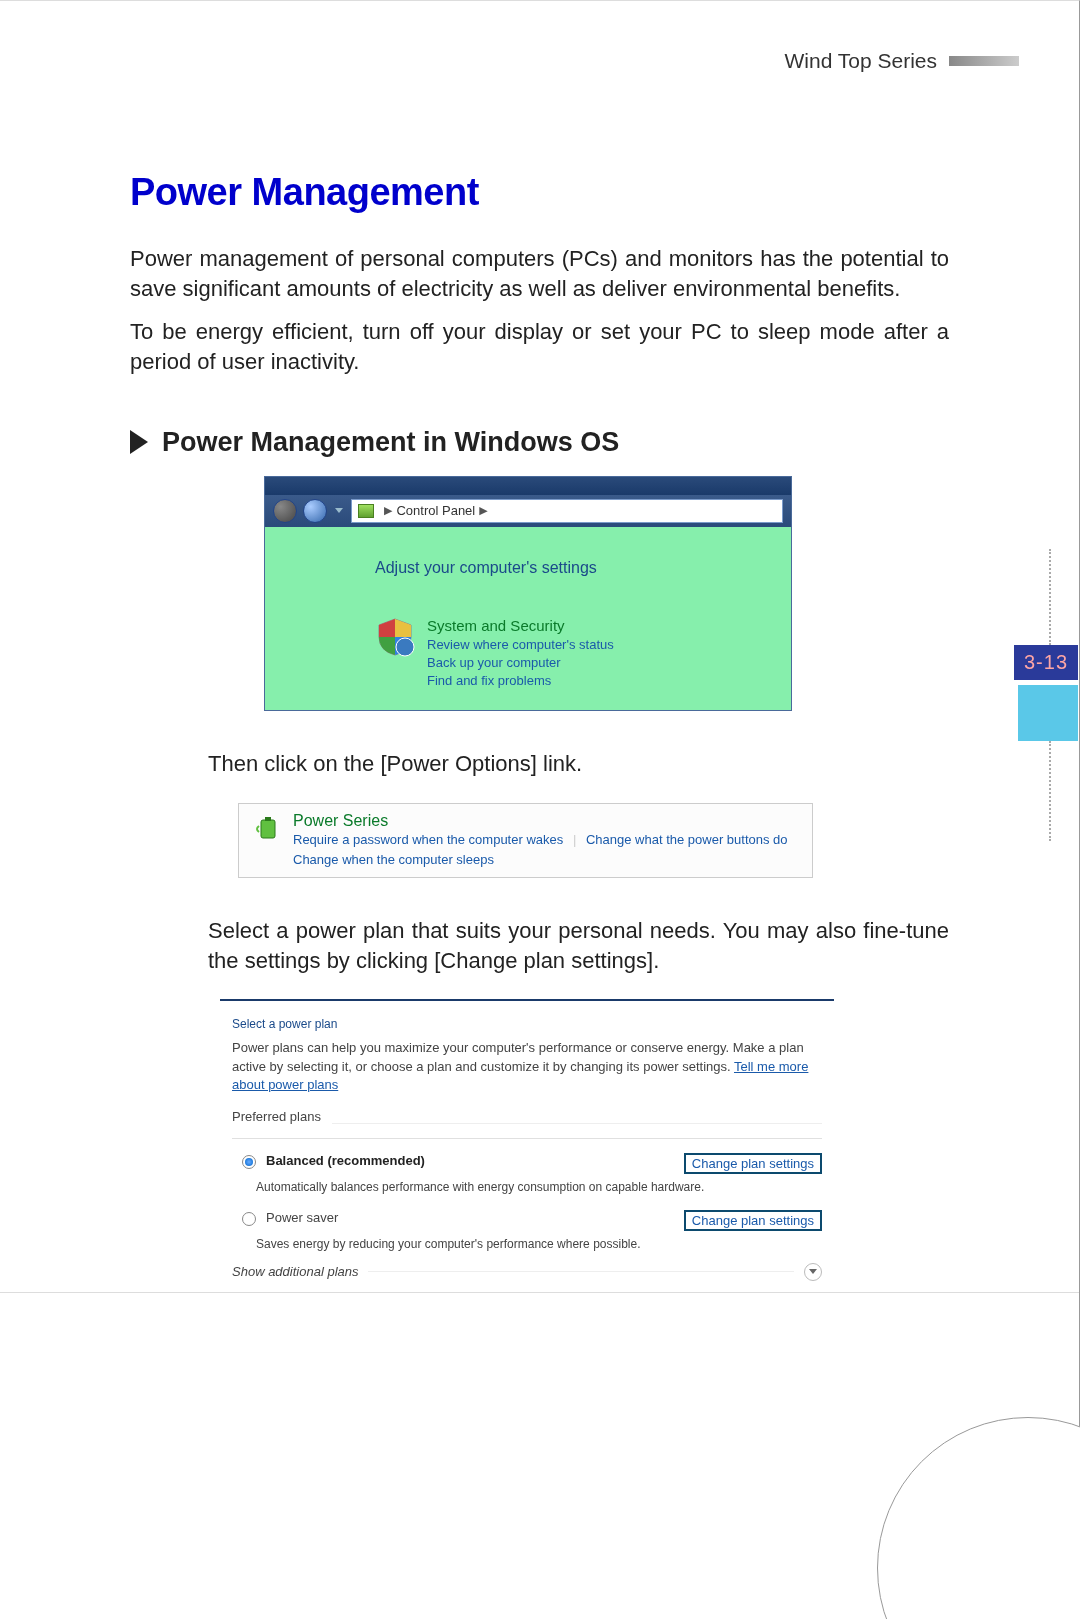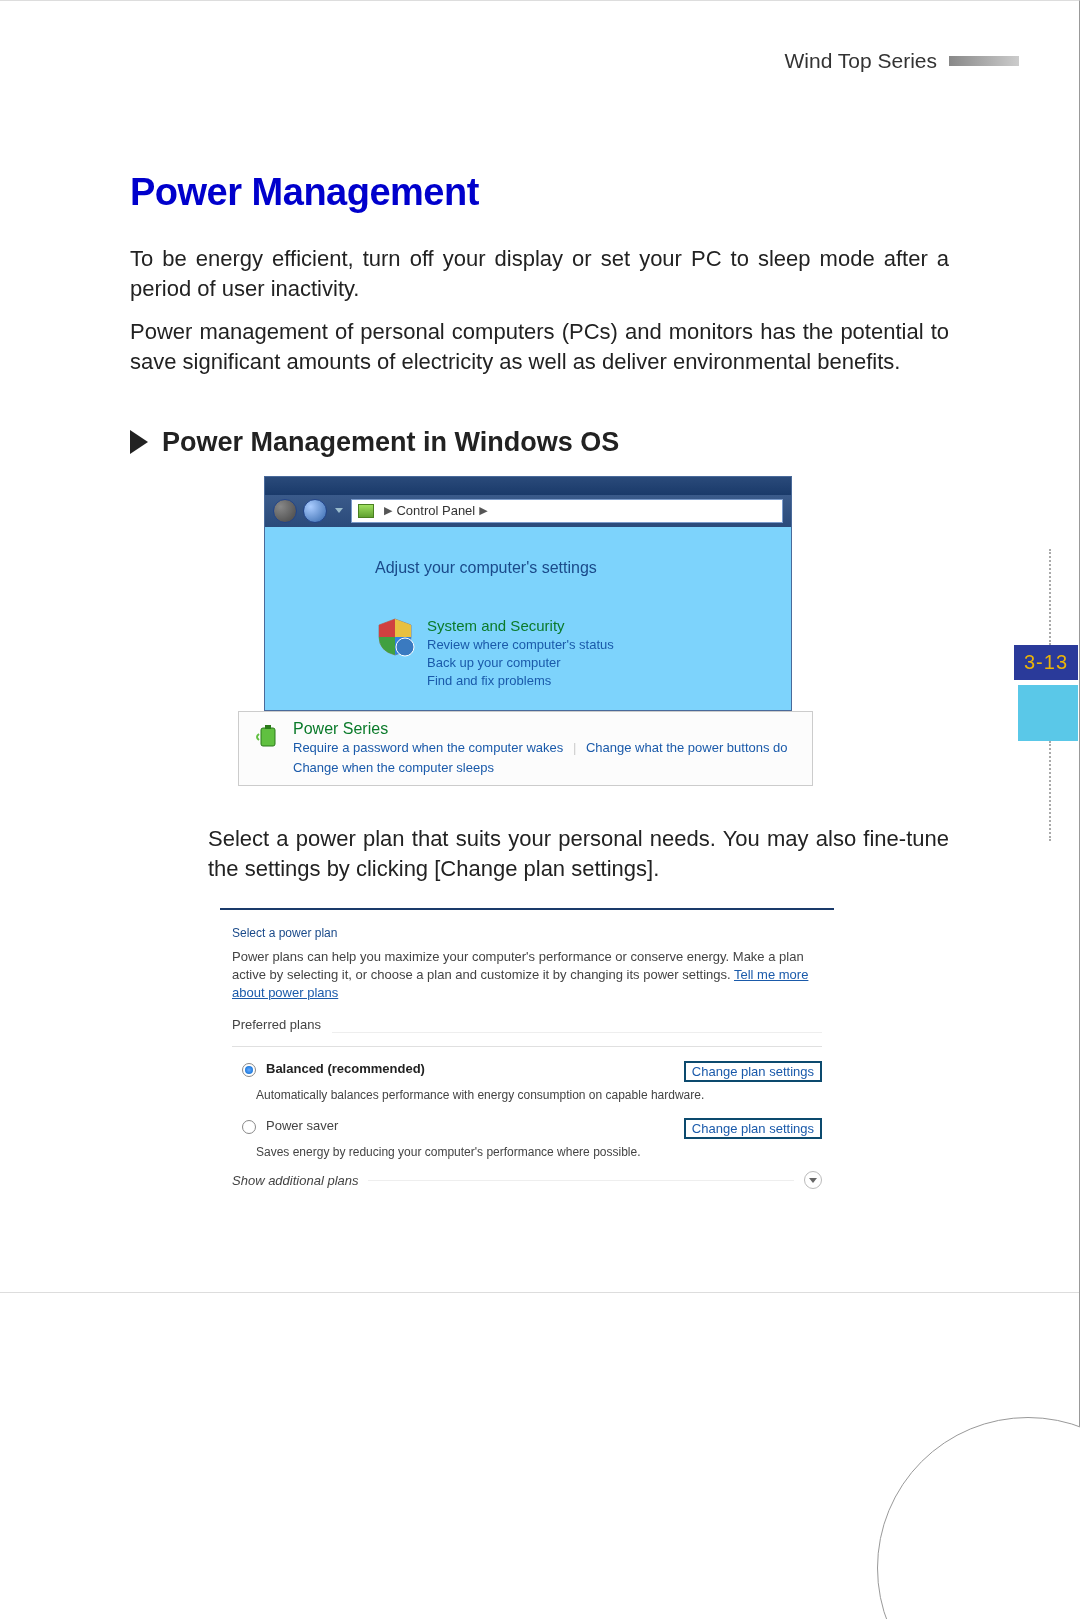--- a/index.html
+++ b/index.html
@@ -141,21 +141,21 @@
 }
 .addrbar .folder-ic {
   width: 16px; height: 14px;
   background: linear-gradient(#a0e060, #60a030);
   border: 1px solid #4a8020;
   margin-right: 6px;
 }
 .addrbar .tri { margin: 0 4px; color: #555; font-size: 11px; }
 .shot1-body {
   padding: 32px 16px 20px 110px;
-  background: #7dd3fc;
+  background: #86efac;
 }
 .adjust-title {
   font-size: 16px;
   color: #1a4a8a;
 }
 .sys-row {
   display: flex;
   gap: 12px;
   margin-top: 40px;
 }
@@ -307,21 +307,21 @@
   border-top: 5px solid #666;
   border-left: 4px solid transparent;
   border-right: 4px solid transparent;
 }
 
 .page-tab {
   position: absolute;
   right: 1px;
   top: 644px;
   background: #2a3a9a;
-  color: #eab308;
+  color: #fca5a5;
   font-size: 20px;
   padding: 6px 10px;
   letter-spacing: 1px;
 }
 .teal-tab {
   position: absolute;
   right: 1px;
   top: 684px;
   background: #5ac8e8;
   width: 60px;
@@ -368,22 +368,22 @@
 
   <div class="top-header">
     <span>Wind Top Series</span>
     <div class="top-header-bar"></div>
   </div>
 
   <div class="content">
 
     <h1 class="h1">Power Management</h1>
 
+    <p class="para">Power management of personal computers (PCs) and monitors has the potential to save significant amounts of electricity as well as deliver environmental benefits.</p>
     <p class="para">To be energy efficient, turn off your display or set your PC to sleep mode after a period of user inactivity.</p>
-    <p class="para">Power management of personal computers (PCs) and monitors has the potential to save significant amounts of electricity as well as deliver environmental benefits.</p>
 
     <div class="h2-row">
       <div class="arrow-icon"></div>
       <h2 class="h2">Power Management in Windows OS</h2>
     </div>
 
 
     <div class="shot1">
       <div class="shot1-titlebar"></div>
       <div class="shot1-nav">
@@ -413,20 +413,21 @@
           <div class="sys-links">
             <div class="ss-title">System and Security</div>
             <span class="ss-link">Review where computer's status</span>
             <span class="ss-link">Back up your computer</span>
             <span class="ss-link">Find and fix problems</span>
           </div>
         </div>
       </div>
     </div>
 
+    <p class="sub-para">Then click on the [Power Options] link.</p>
 
     <div class="shot2">
       <div class="battery-ic">
         <svg viewBox="0 0 30 30">
           <rect x="8" y="8" width="14" height="18" rx="2" fill="#60c040" stroke="#2a7a1a"></rect>
           <rect x="12" y="5" width="6" height="4" fill="#2a7a1a"></rect>
           <path d="M6 14 Q2 17 6 20" stroke="#60c040" fill="none" stroke-width="2"></path>
         </svg>
       </div>
       <div>

